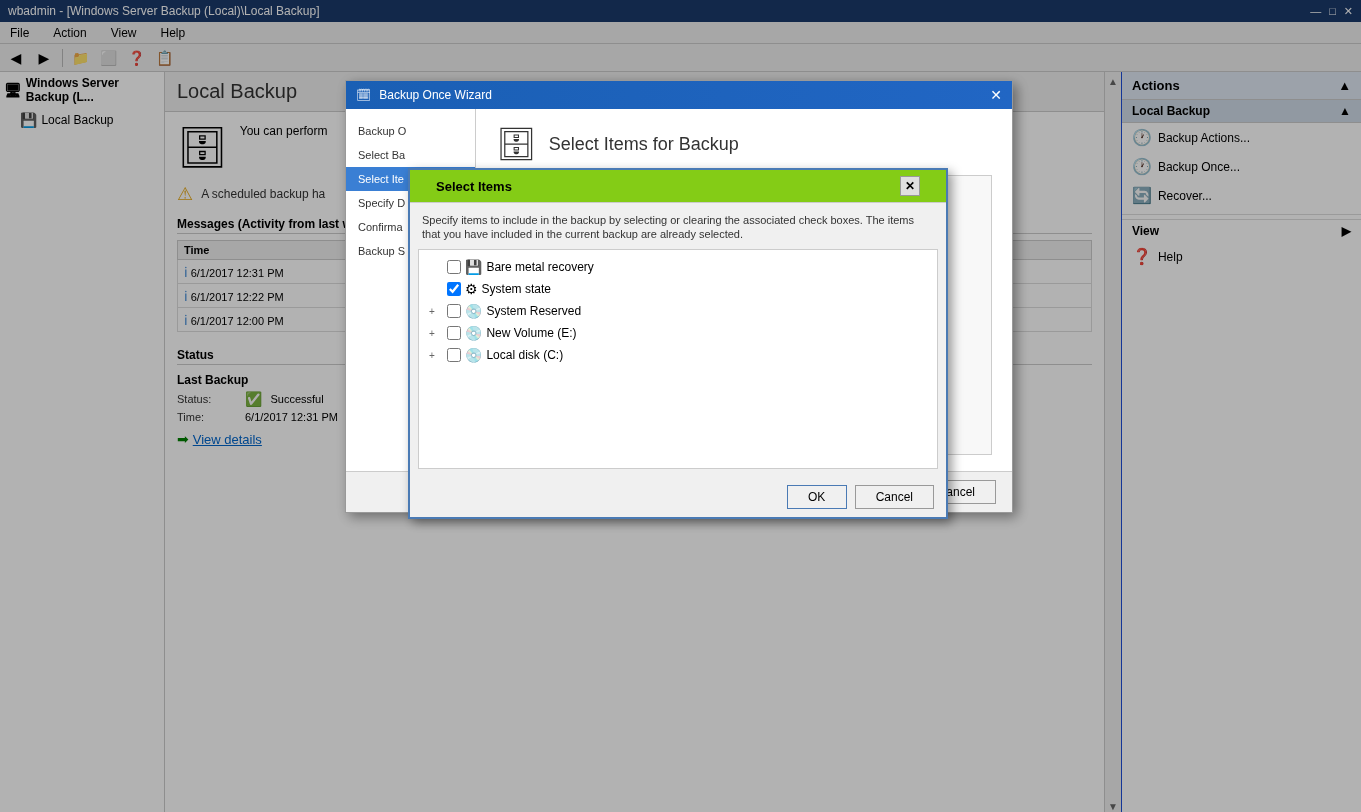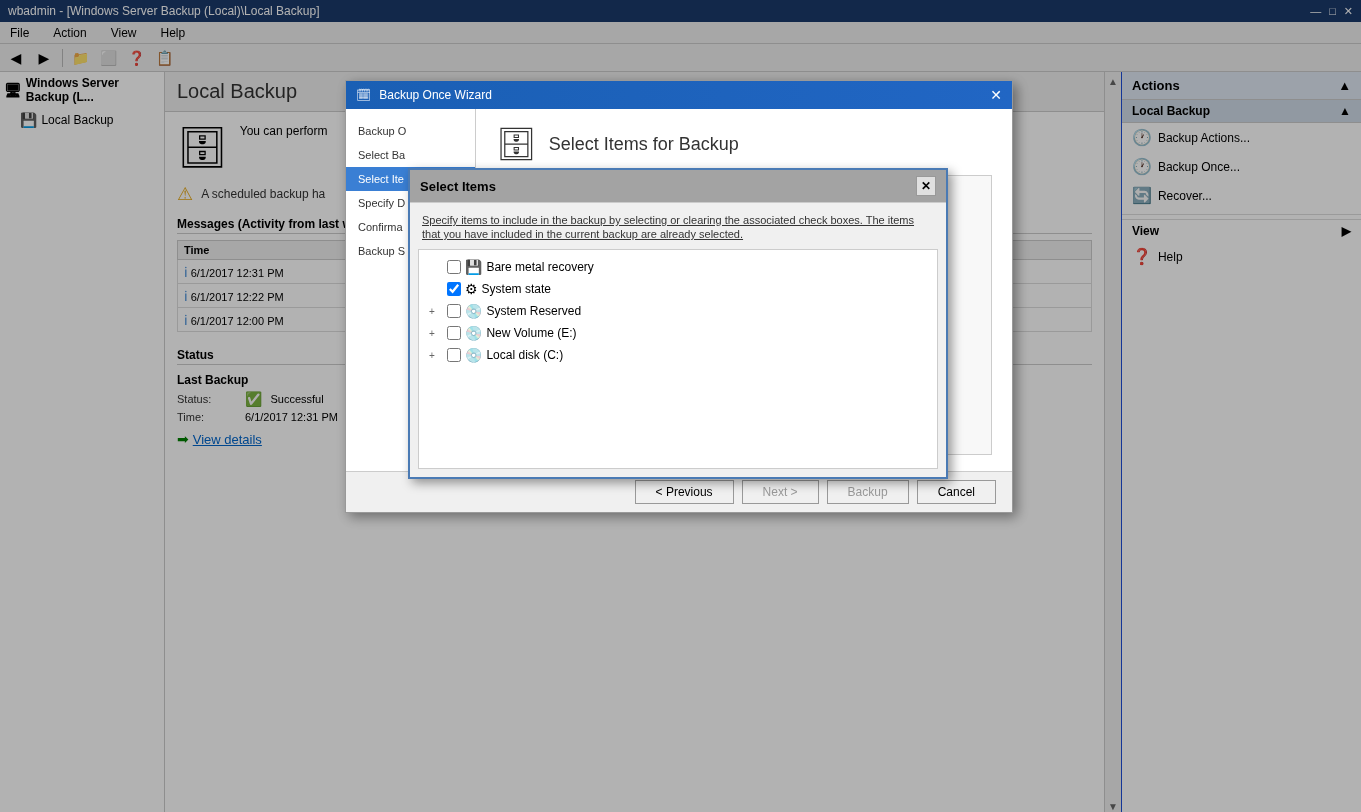--- a/index.html
+++ b/index.html
@@ -298,39 +298,39 @@
       position: fixed;
       top: 168px;
       left: 408px;
       width: 540px;
       background: #f0f0f0;
       border: 2px solid #4a7ab4;
       box-shadow: 4px 4px 10px rgba(0,0,0,0.4);
       z-index: 300;
     }
     .select-items-title-bar {
-      background: #a3a3a3;
+      background: #84cc16;
       border-bottom: 1px solid #ccc;
-      padding: 6px 10px;
+      padding: 6px 26px;
       display: flex;
       align-items: center;
       justify-content: space-between;
       font-size: 13px;
       font-weight: bold;
       gap: 39px;
     }
     .select-items-close {
       width: 20px; height: 20px;
       background: #e0e0e0;
       border: 1px solid #999;
       cursor: pointer;
       font-size: 12px;
       display: flex; align-items: center; justify-content: center;
     }
-    .select-items-desc { font-size: 11px; color: #333; margin-bottom: 12px; text-decoration: underline; }
+    .select-items-desc { font-size: 11px; color: #333; margin-bottom: 12px; }
 
     .tree-view {
       border: 1px solid #ccc;
       background: white;
       padding: 6px;
       min-height: 220px;
       margin: 8px;
     }
     .tree-item {
       display: flex;
@@ -579,13 +579,17 @@
       <span class="tree-item-label">New Volume (E:)</span>
     </div>
 
     <div class="tree-item">
       <span class="tree-expand">+</span>
       <input type="checkbox" class="tree-checkbox" style="">
       <span class="tree-item-icon">💿</span>
       <span class="tree-item-label">Local disk (C:)</span>
     </div>
   </div>
+  <div class="select-items-footer">
+    <button class="dialog-btn primary">OK</button>
+    <button class="dialog-btn">Cancel</button>
+  </div>
 </div>
 
 </body></html>

